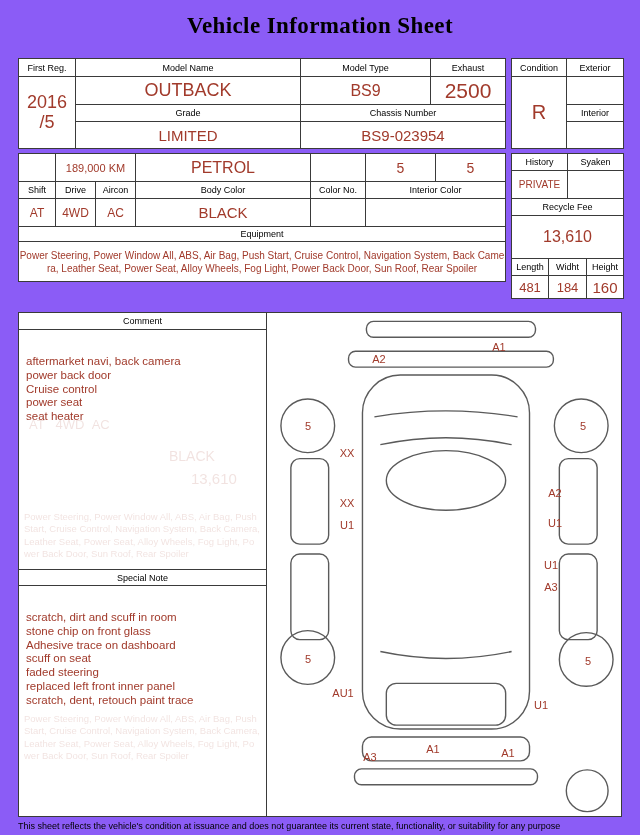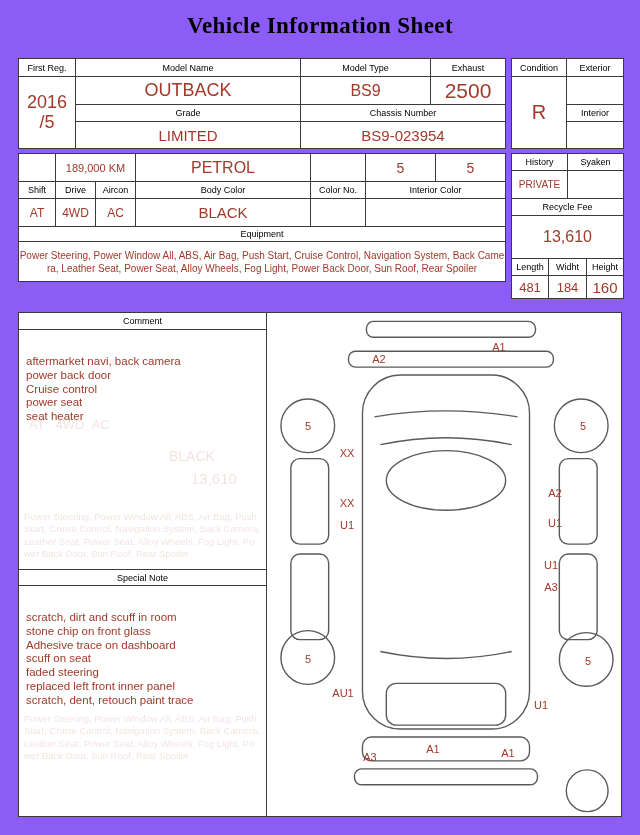--- a/index.html
+++ b/index.html
@@ -257,14 +257,15 @@
           <span class="mark" style="left: 321px; top: 348px;">5</span>
           <span class="mark" style="left: 76px; top: 380px;">AU1</span>
           <span class="mark" style="left: 274px; top: 392px;">U1</span>
           <span class="mark" style="left: 103px; top: 444px;">A3</span>
           <span class="mark" style="left: 166px; top: 436px;">A1</span>
           <span class="mark" style="left: 241px; top: 440px;">A1</span>
         </div>
     </div>
   </div>
 
+  <div class="footer">This sheet reflects the vehicle's condition at issuance and does not guarantee its current state, functionality, or suitability for any purpose</div>
 
 </div>
 
 </body></html>

